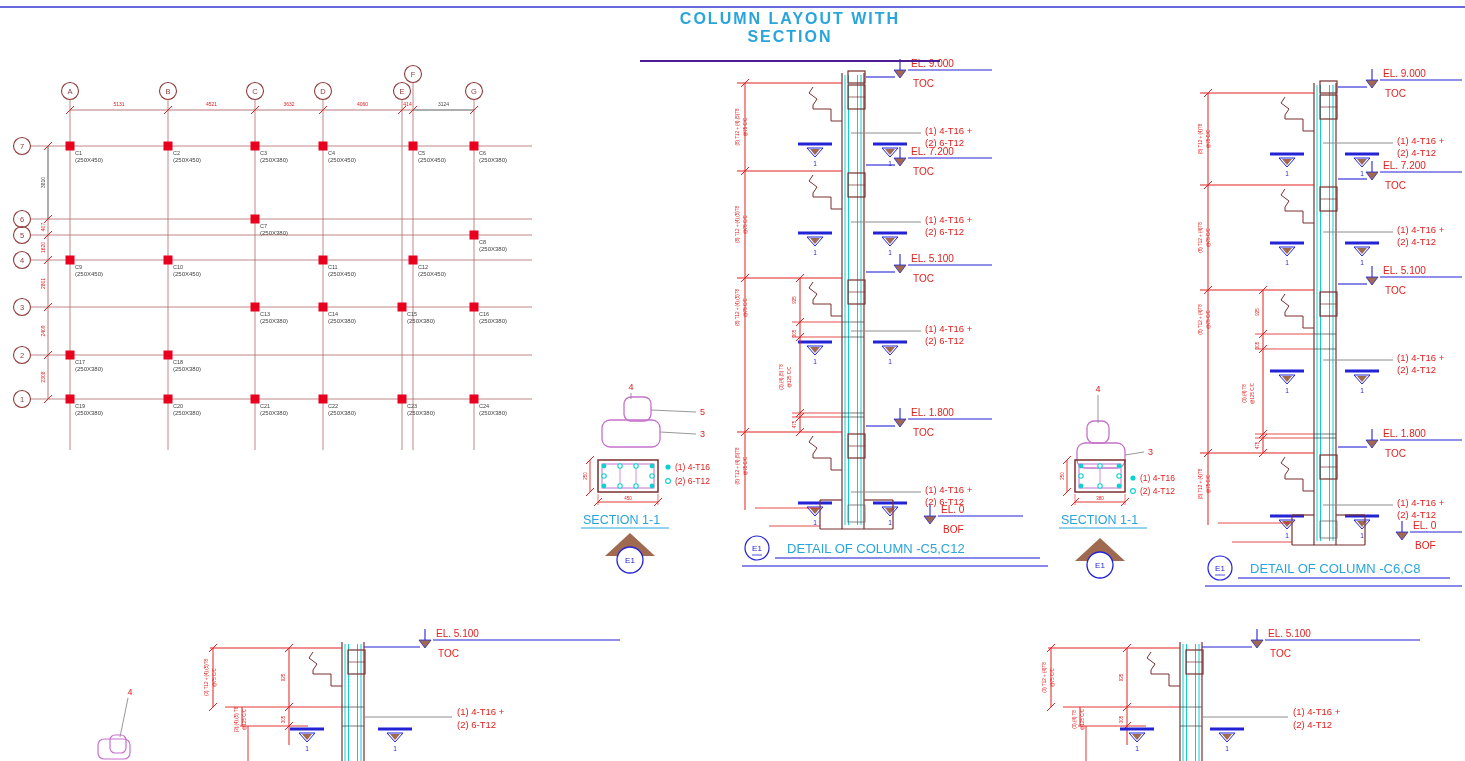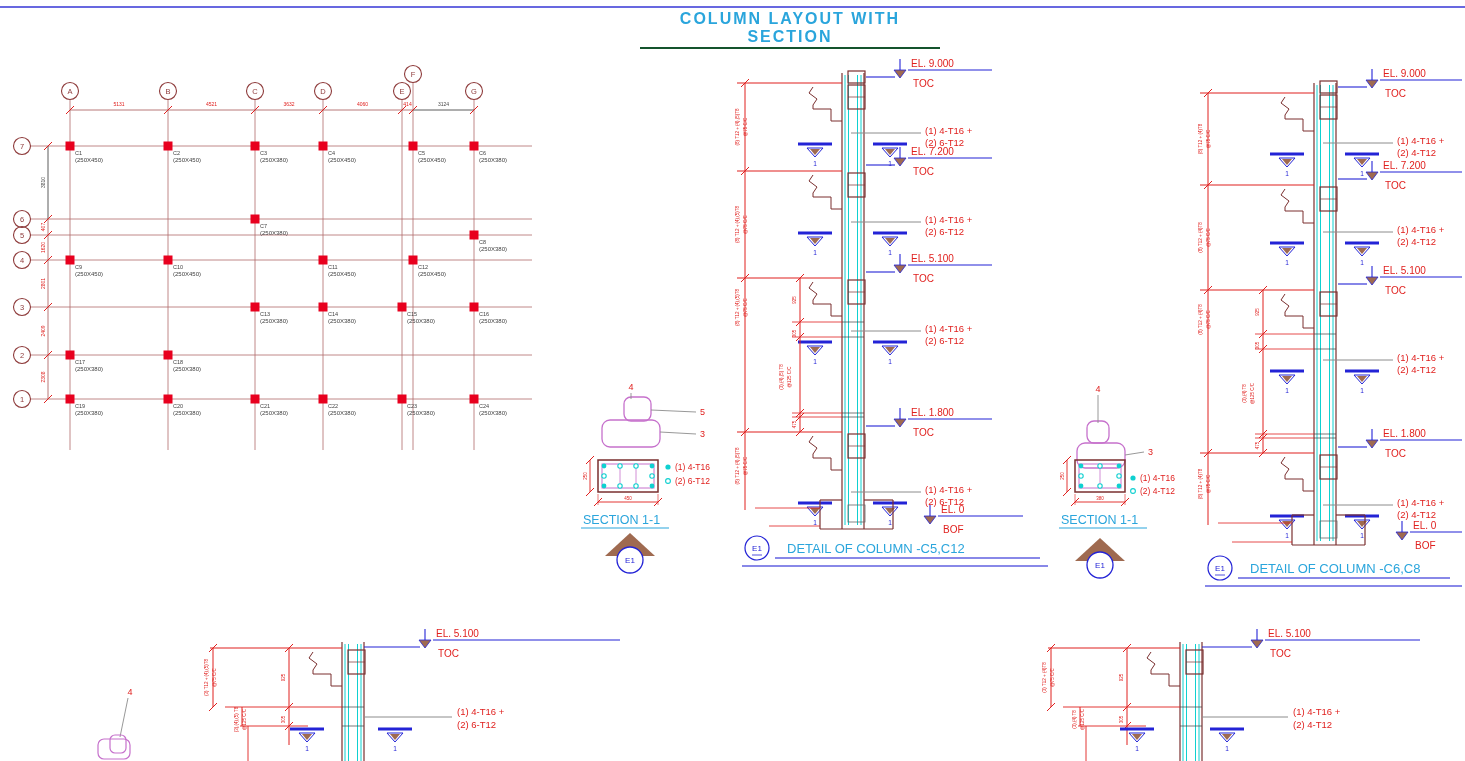--- a/index.html
+++ b/index.html
@@ -1,21 +1,21 @@
 <!DOCTYPE html>
 <html><head>
 <meta charset="utf-8">
 <style>
   html,body{margin:0;padding:0;background:#ffffff;}
   #canvas{position:relative;width:1465px;height:761px;background:#ffffff;overflow:hidden;
           font-family:"Liberation Sans", sans-serif;}
   #topline{position:absolute;left:0;top:6px;width:1465px;height:2px;}
   #title{position:absolute;left:640px;top:10px;width:300px;text-align:center;
          font-size:16px;letter-spacing:2px;font-weight:bold;
-         padding-bottom:1px;border-bottom:2px solid #14532d;}
+         padding-bottom:14px;border-bottom:2px solid #4c1d95;}
   svg text{font-family:"Liberation Sans", sans-serif;}
 </style>
 </head>
 <body>
 
 <div id="canvas">
   <div id="topline" style="background: rgb(104, 104, 224);"></div>
   <div id="title" style="color: rgb(42, 165, 220);">COLUMN LAYOUT WITH SECTION</div>
   <svg id="cad" width="1465" height="761" viewBox="0 0 1465 761">
     <g id="g-plan">

